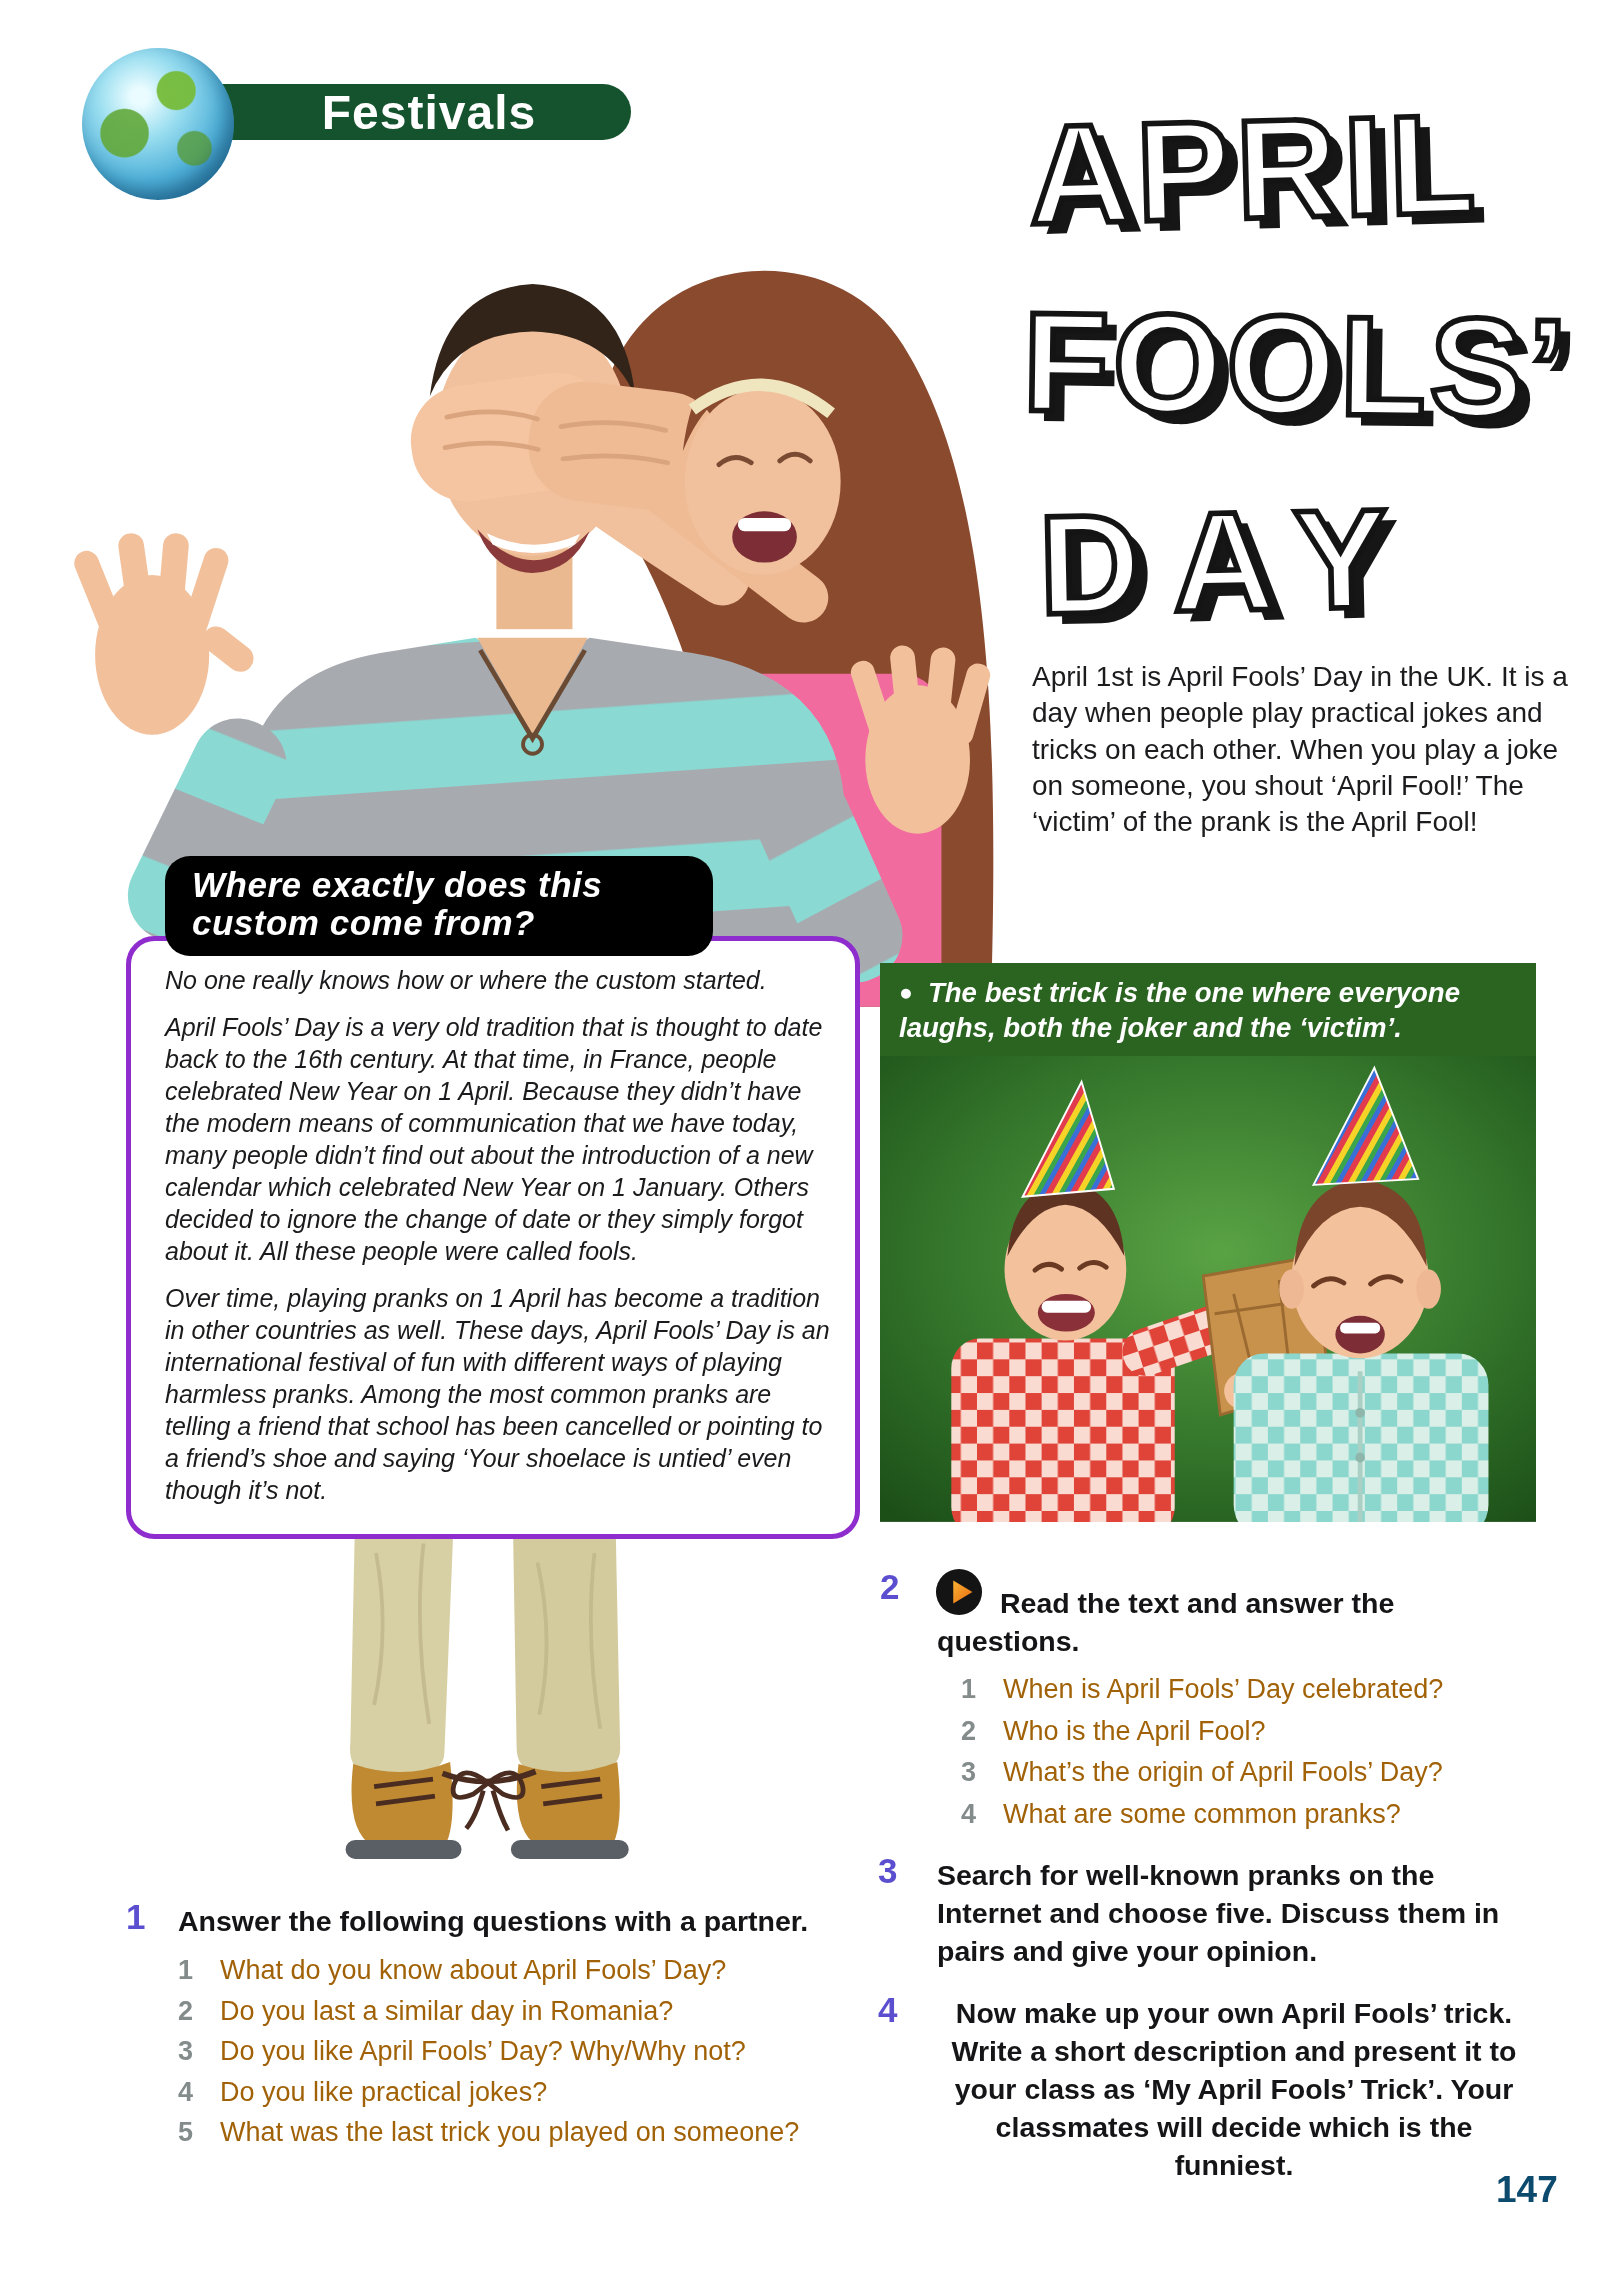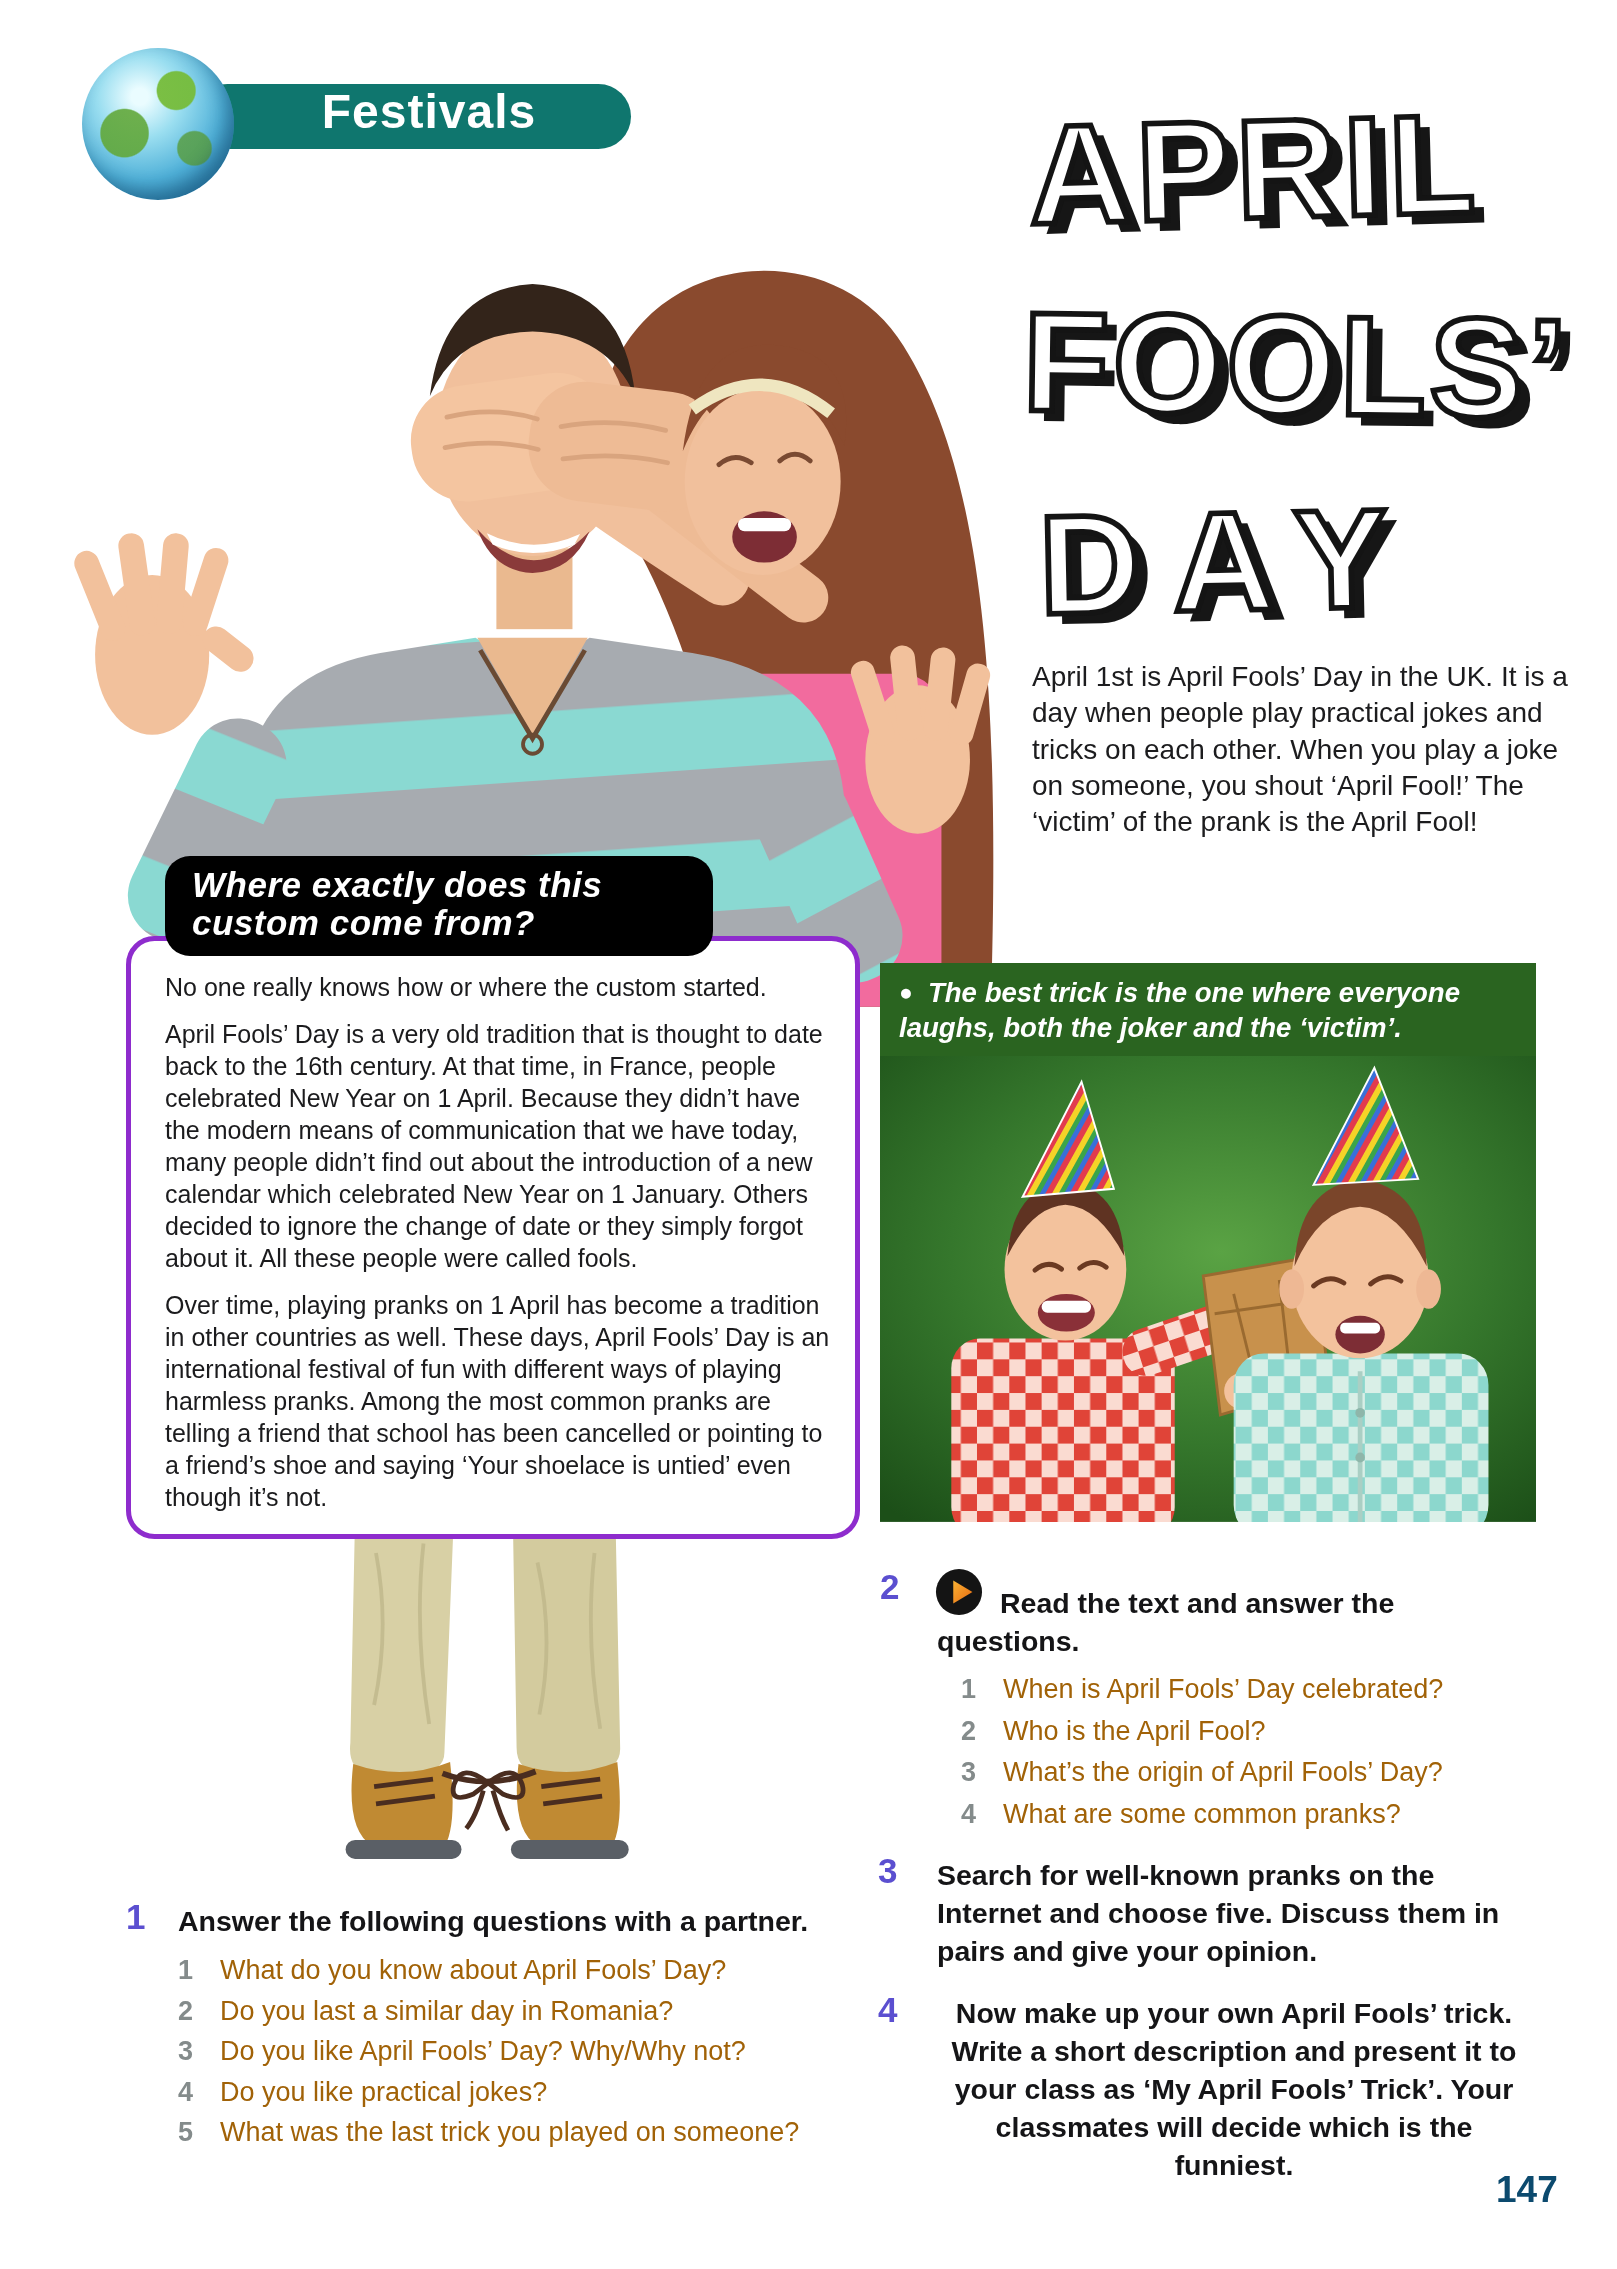--- a/index.html
+++ b/index.html
@@ -8,41 +8,41 @@
   .abs{position:absolute;}
 
   
   .globe{left:82px;top:48px;width:152px;height:152px;border-radius:50%;z-index:4;
     background:
       radial-gradient(circle at 62% 28%, rgba(118,188,58,.95) 0 13%, rgba(118,188,58,0) 14%),
       radial-gradient(circle at 28% 56%, rgba(98,168,58,.9) 0 17%, rgba(98,168,58,0) 18%),
       radial-gradient(circle at 74% 66%, rgba(88,158,68,.85) 0 11%, rgba(88,158,68,0) 12%),
       radial-gradient(circle at 38% 32%, #eafcff 0 6%, #9adef0 30%, #4fb0d8 60%, #2d84b4 85%, #1f6a96 100%);
     box-shadow:inset -7.6px -9.5px 17px rgba(0,40,70,.35);}
-  .banner{left:195px;top:84px;width:436px;height:65px;background:#0f766e;border-radius:42px;
-    display:flex;align-items:flex-start;justify-content:center;padding-left:32px;box-sizing:border-box;z-index:3;}
+  .banner{left:195px;top:84px;width:436px;height:56px;background:#14532d;border-radius:42px;
+    display:flex;align-items:flex-end;justify-content:center;padding-left:32px;box-sizing:border-box;z-index:3;}
   .banner span{color:#fff;font-weight:bold;font-size:48px;letter-spacing:1px;}
 
   
   .t{position:absolute;font-weight:bold;color:#fff;white-space:nowrap;
      -webkit-text-stroke:5.7px #141414;text-shadow:12.4px 10.5px 0 #161616;line-height:1;}
   .t1{left:1029px;top:99px;font-size:141px;letter-spacing:5.7px;transform:rotate(-1.5deg);}
   .t2{left:1023px;top:295px;font-size:141px;letter-spacing:3.8px;transform:rotate(0.8deg);}
   .t3{left:1039px;top:491px;font-size:141px;letter-spacing:32px;transform:rotate(-1.2deg);}
 
   
   .intro{left:1032px;top:659px;width:544px;font-size:28px;line-height:1.295;color:#1c1c1e;}
 
   
   .bubble{left:165px;top:856px;width:548px;background:#000000;border-radius:25px;z-index:6;
     padding:9.5px 25px 13.3px 27px;box-sizing:border-box;color:#fff;font-weight:bold;font-style:italic;
     font-size:35px;line-height:1.1;letter-spacing:0.5px;}
   .articlebox{left:126px;top:936px;width:734px;height:603px;background:#fff;border:5.7px solid #8e2ccd;
     border-radius:28.5px;box-sizing:border-box;padding:23px 25px 0 34px;z-index:5;}
-  .articlebox p{margin:7px 0 15px 0;font-size:25px;line-height:1.28;color:#1b1b1d;}
+  .articlebox p{margin:0 0 15px 0;font-style:italic;font-size:25px;line-height:1.28;color:#1b1b1d;}
 
   
   .greenpanel{left:880px;top:963px;width:656px;height:559px;display:flex;flex-direction:column;z-index:2;}
   .caption{background:#2a6420;color:#fff;font-weight:bold;font-size:27.6px;line-height:1.24;
     padding:13.3px 19px 11.4px 19px;font-style:italic;}
   .caption .bullet{font-size:23px;margin-right:15px;position:relative;top:-1.9px;}
   .greenpanel svg{flex:1;display:block;}
 
   
   .exnum{position:absolute;font-size:35px;font-weight:bold;color:#5b4fd0;line-height:1;}

